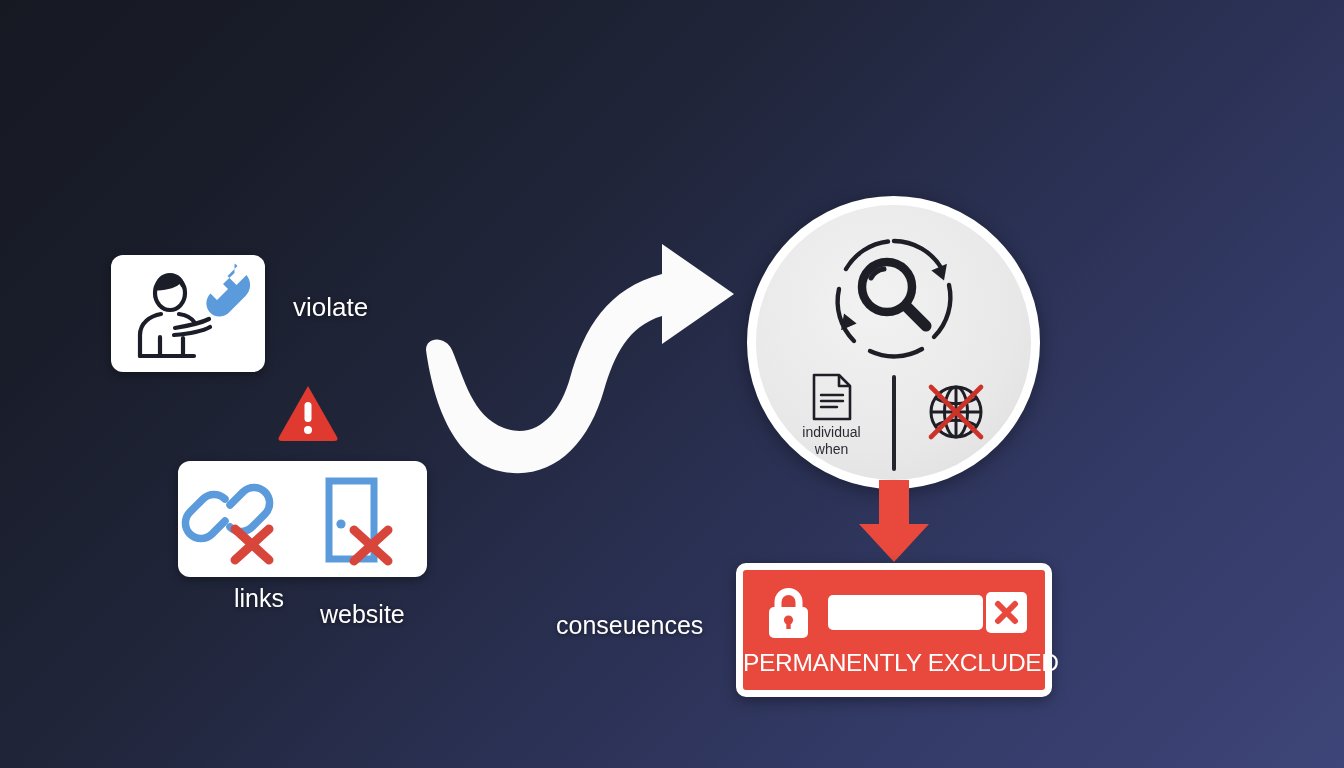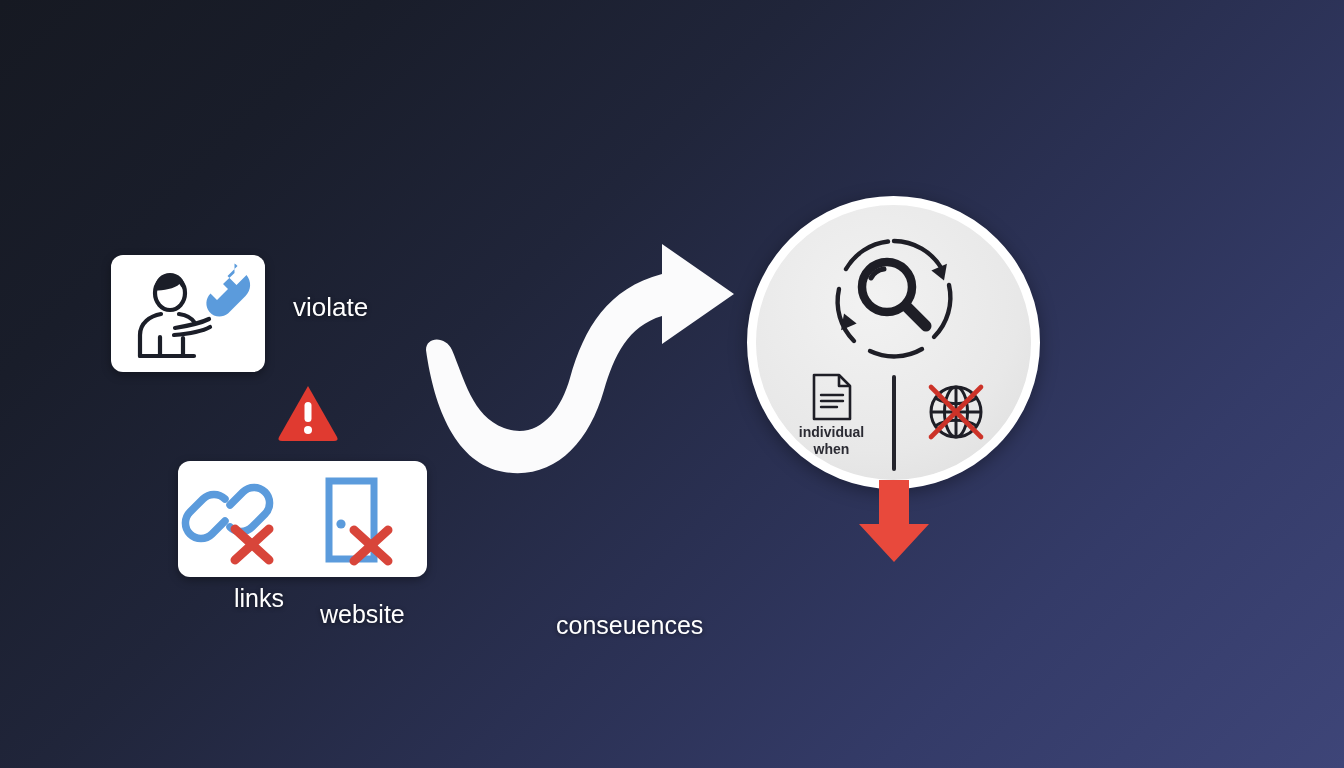--- a/index.html
+++ b/index.html
@@ -112,21 +112,20 @@
     position: absolute;
     left: 747px;
     top: 196px;
     width: 293px;
     height: 293px;
     border-radius: 50%;
     background: radial-gradient(circle at 42% 36%, #f2f2f2 0%, #e8e8e8 62%, #dcdcdc 100%);
     border: 9px solid #ffffff;
     box-sizing: border-box;
     box-shadow: 0 4px 18px rgba(0,0,0,0.35);
-    font-weight: bold;
   }
   #search-recrawl-icon {
     position: absolute;
     left: 50%;
     top: 28px;
     transform: translateX(-50%);
     width: 128px;
     height: 128px;
   }
   #circle-bottom-row {
@@ -370,16 +369,36 @@
           </g>
         </svg>
       </div>
     </div>
   </div>
 
   <svg id="red-down-arrow" viewBox="0 0 78 84">
     <polygon points="24,0 54,0 54,44 74,44 39,82 4,44 24,44" fill="#e8493c"></polygon>
   </svg>
 
+  <div id="exclusion-banner">
+    <div id="banner-row">
+      <svg id="lock-icon" viewBox="0 0 47 54">
+        <path d="M13 24 v-7 a10.5 10.5 0 0 1 21 0 v7" fill="none" stroke="#ffffff" stroke-width="7"></path>
+        <rect x="4" y="22" width="39" height="31" rx="5" fill="#ffffff"></rect>
+        <circle cx="23.5" cy="35" r="4.6" fill="#e8493c"></circle>
+        <rect x="21.3" y="35" width="4.4" height="9" fill="#e8493c"></rect>
+      </svg>
+      <div id="banner-bar"></div>
+      <div id="banner-x-box">
+        <svg id="banner-x-icon" viewBox="0 0 25 25">
+          <g stroke="#e8493c" stroke-width="6" stroke-linecap="round">
+            <line x1="4" y1="4" x2="21" y2="21"></line>
+            <line x1="21" y1="4" x2="4" y2="21"></line>
+          </g>
+        </svg>
+      </div>
+    </div>
+    <div id="banner-text">PERMANENTLY EXCLUDED</div>
+  </div>
 
   <div class="caption" id="consequences-label">conseuences</div>
 
 </div>
 
 </body></html>

